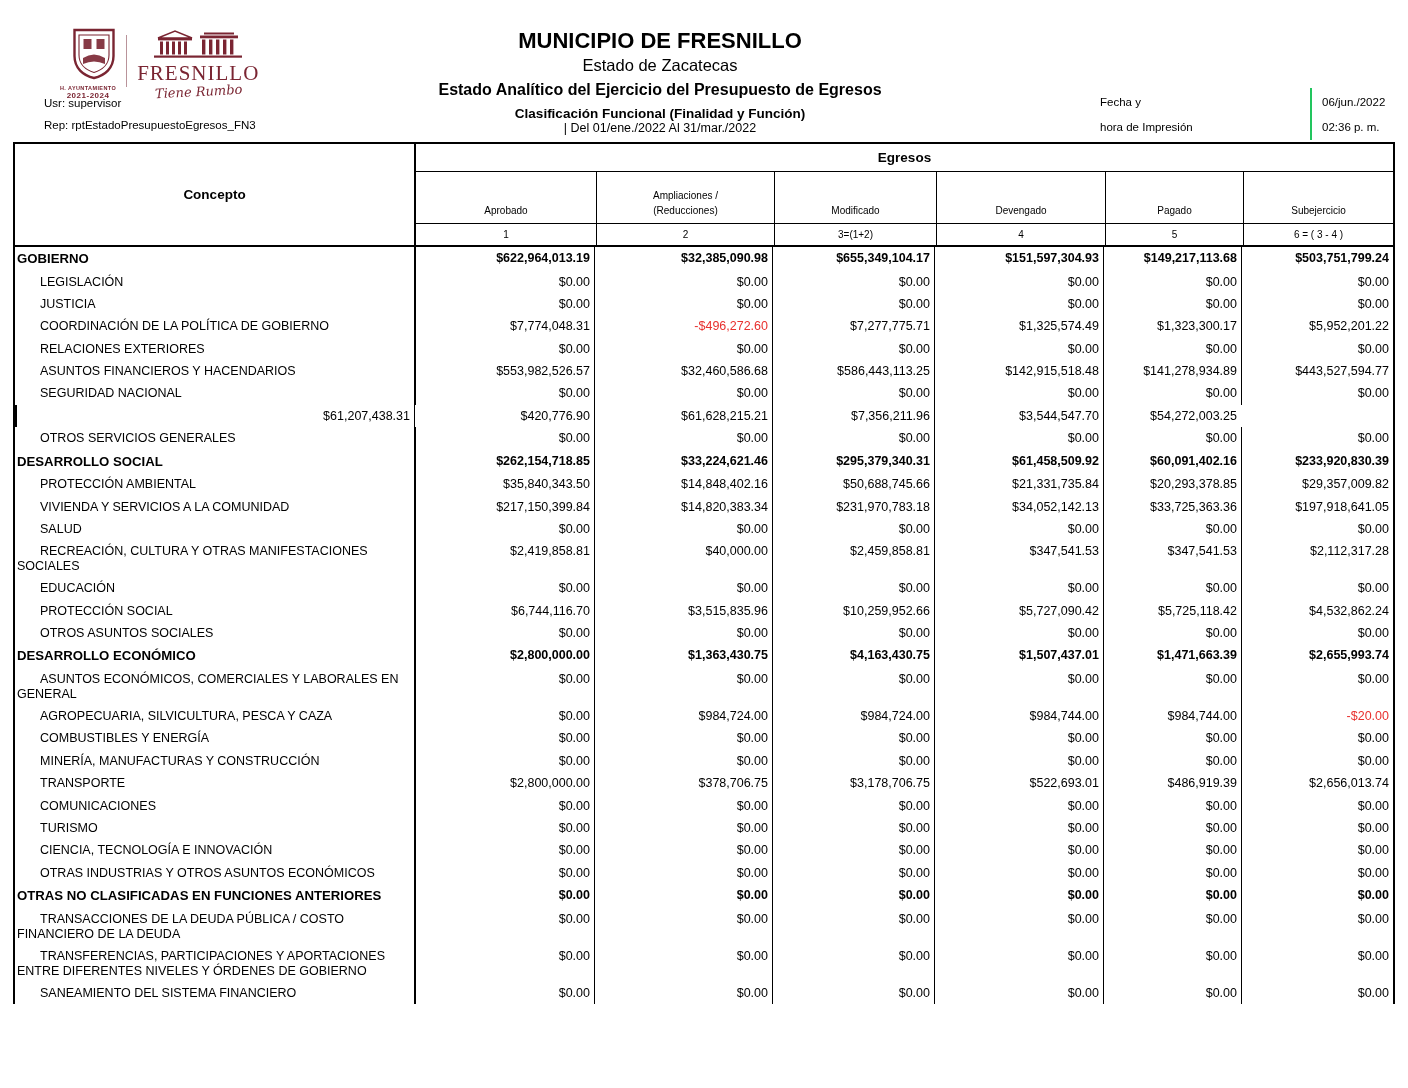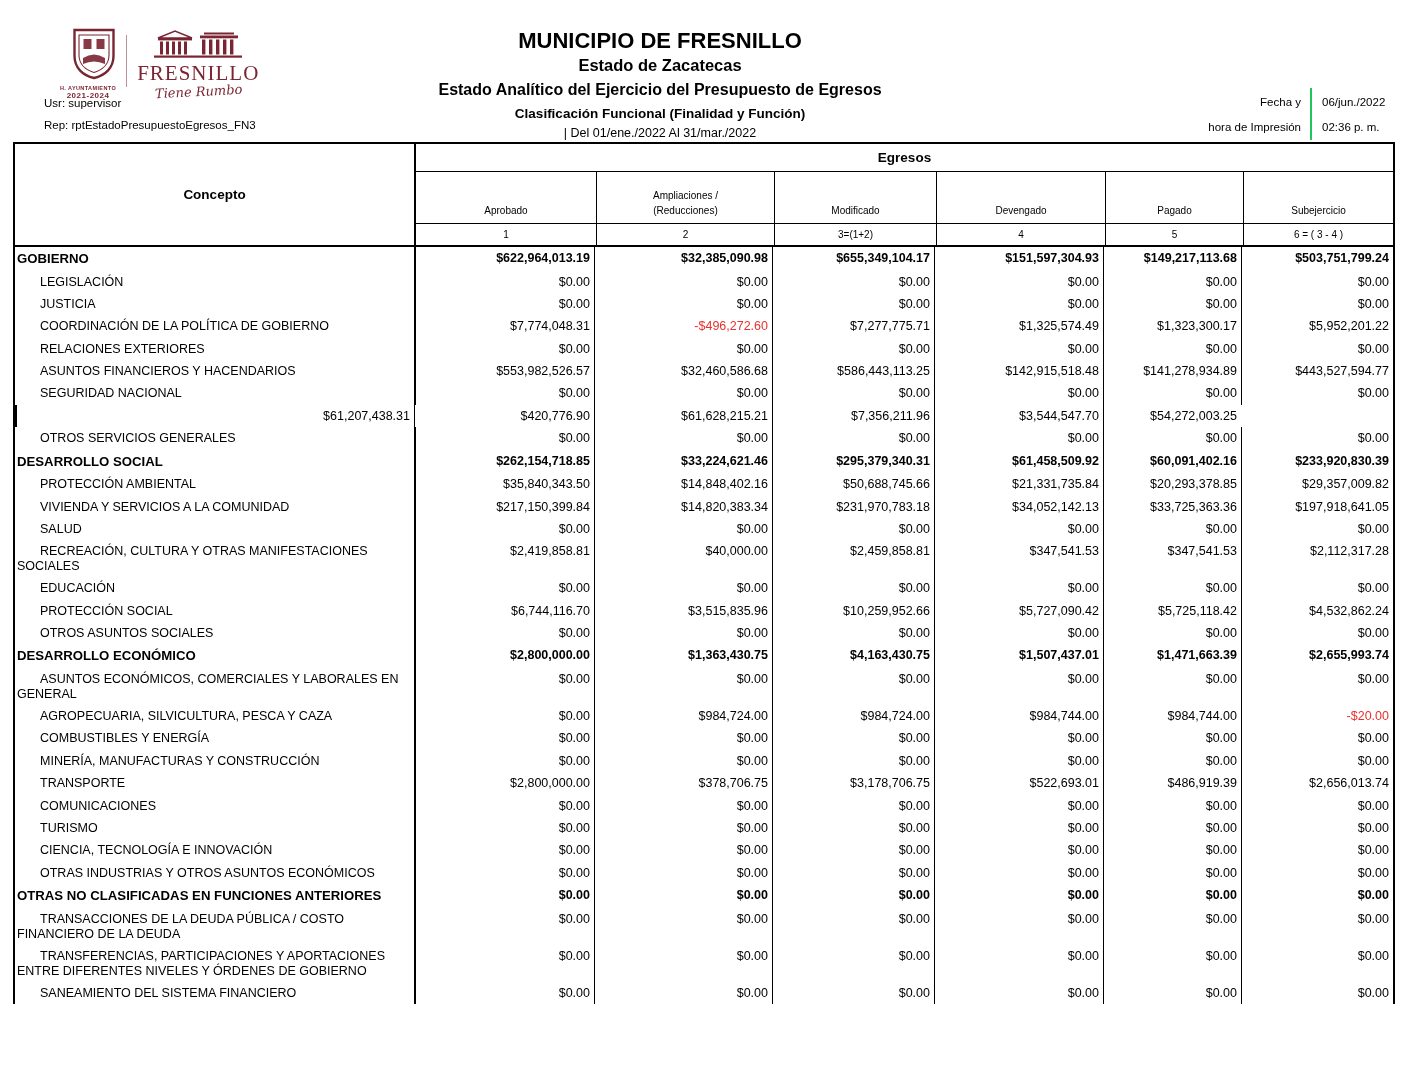--- a/index.html
+++ b/index.html
@@ -17,27 +17,27 @@
   .shield-caption .cap2 { font-size:8px; font-weight:bold; letter-spacing:.5px; }
   .logo-divider { width:1px; height:52px; background:#b9939a; margin:0 10px 6px 10px; }
   .wordmark { display:flex; flex-direction:column; align-items:center; }
   .logo-name { font-family:"Liberation Serif", serif; font-size:21px; letter-spacing:1px; color:var(--accent); line-height:20px; }
   .logo-tagline { font-family:"DejaVu Serif", serif; font-style:italic; font-size:13px; color:var(--accent); transform:rotate(-3deg); margin-top:1px; }
 
   .meta { position:absolute; left:44px; top:92px; font-size:11.5px; line-height:22px; }
 
   .titles { position:absolute; left:140px; top:28px; width:1040px; text-align:center; }
   .t1 { font-size:22px; font-weight:bold; margin-bottom:2px; }
-  .t2 { font-size:16.5px; font-weight:bold; margin-bottom:6px; }
+  .t2 { font-size:16.5px; font-weight:normal; margin-bottom:6px; }
   .t3 { font-size:16px; font-weight:bold; margin-bottom:7px; }
-  .t4 { font-size:13.5px; font-weight:bold; margin-bottom:5px; }
+  .t4 { font-size:13.5px; font-weight:bold; }
   .t5 { font-size:12.5px; }
 
   .print-info { position:absolute; left:1100px; top:88px; width:296px; display:flex; font-size:11.5px; }
-  .pi-labels { flex:1; text-align:right; padding-right:9px; line-height:25px; padding-top:2px; }
+  .pi-labels { flex:1; text-align:left; line-height:25px; padding-top:2px; }
   .pi-values { width:86px; border-left:2px solid #22c55e; padding-left:10px; line-height:25px; padding-top:2px; }
 
   
   .report-table { position:absolute; left:13px; top:142px; width:1382px; border:2px solid #000; border-bottom:none; background:#fff; }
   .thead { display:grid; grid-template-columns:399px 1fr; border-bottom:2px solid #000; }
   .concept-h { display:flex; align-items:center; justify-content:center; font-weight:bold; font-size:13.5px; }
   .right-h { border-left:2px solid #000; }
   .egresos { height:28px; border-bottom:1px solid #000; display:flex; align-items:center; justify-content:center; font-weight:bold; font-size:13.5px; }
   .labels, .nums { display:grid; grid-template-columns:180px 178px 162px 169px 138px 1fr; }
   .labels { border-bottom:1px solid #000; height:52px; }

